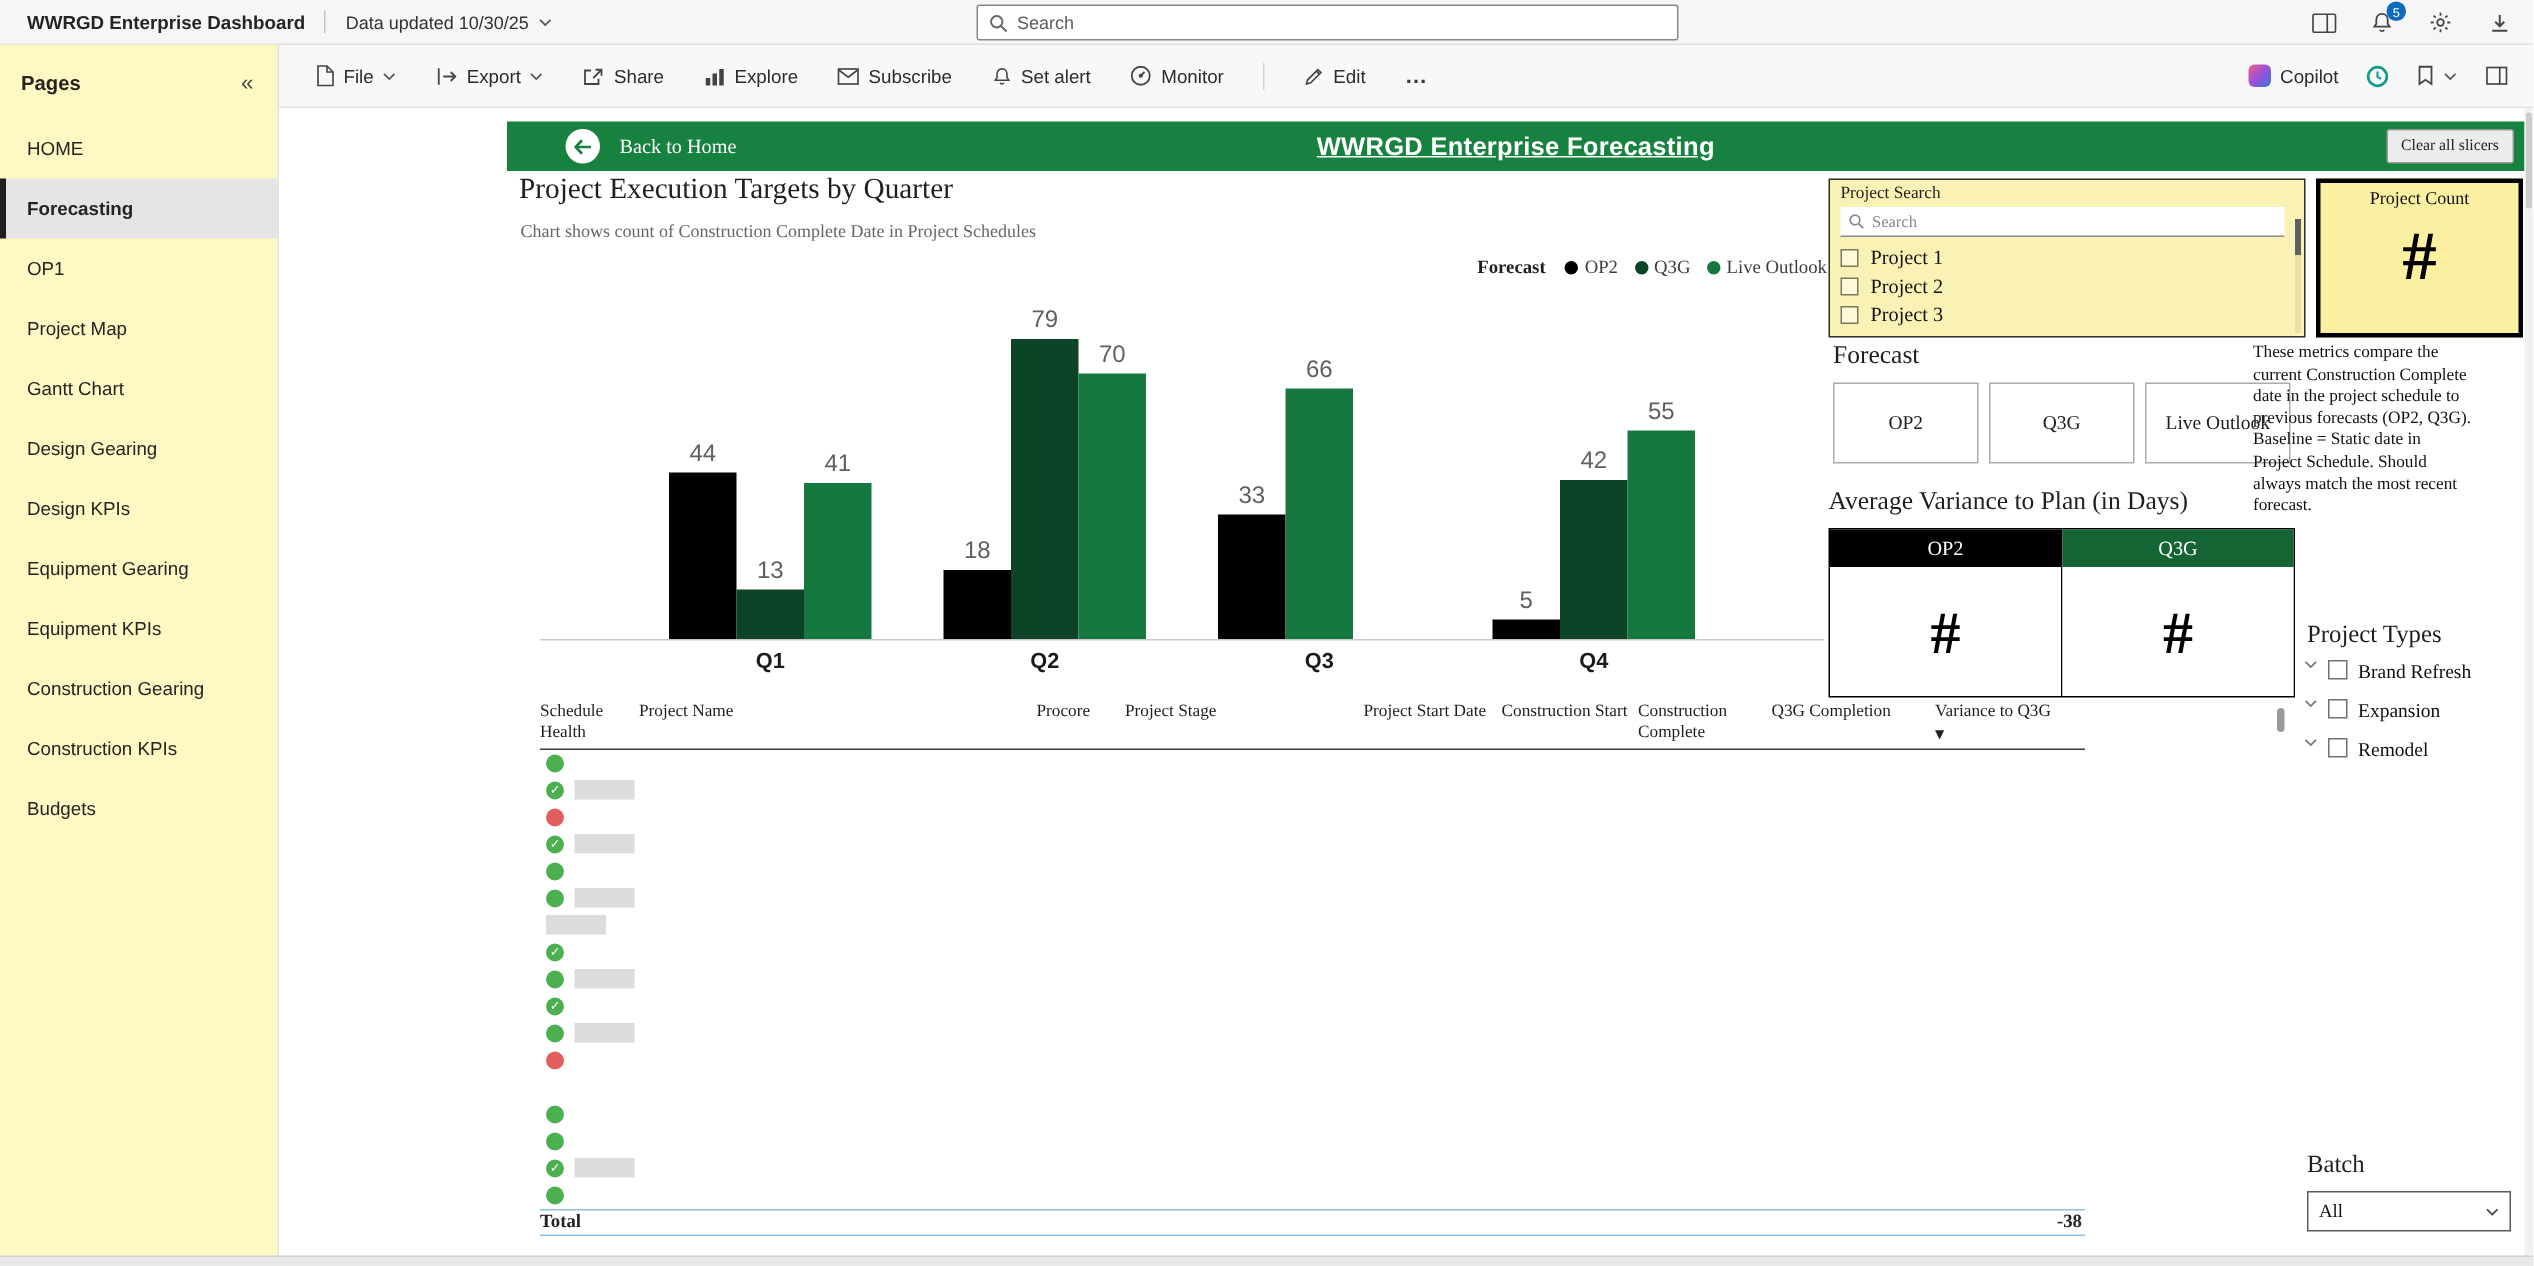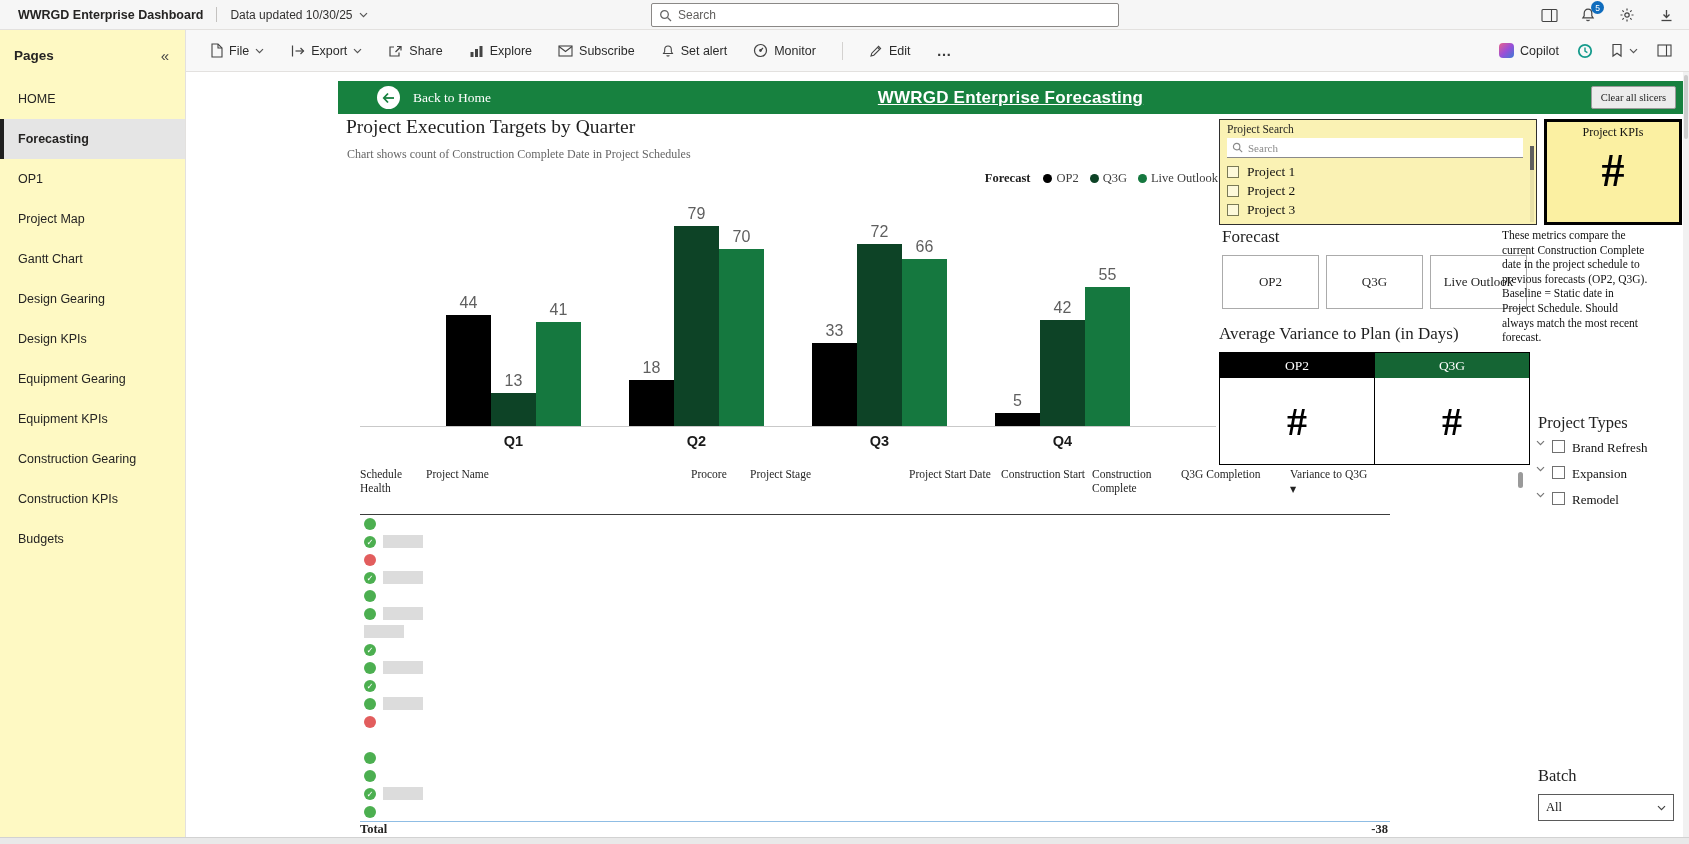--- a/index.html
+++ b/index.html
@@ -57,21 +57,21 @@
   .bar-group { width:135px; display:flex; align-items:flex-end; }
   .bar-wrap { width:45px; display:flex; flex-direction:column; align-items:center; justify-content:flex-end; }
   .bar-label { font-size:16px; color:#5f5f5f; margin-bottom:3px; }
   .bar { width:45px; }
   .chart-cats { position:absolute; left:174px; top:361px; width:856px; display:flex; justify-content:center; gap:48px; }
   .chart-cat { width:135px; text-align:center; font-size:14.5px; font-weight:bold; color:#1a1a1a; }
 
   
   .ptable { position:absolute; left:174px; top:396px; width:1030px; font-family:"Liberation Serif",serif; }
   .t-grid { display:grid; grid-template-columns:66px 265px 59px 159px 92px 91px 89px 109px 100px; }
-  .thead { border-bottom:1px solid #3c3c3c; padding-bottom:18px; }
+  .thead { border-bottom:1px solid #3c3c3c; padding-bottom:3px; }
   .th { font-size:11.5px; line-height:1.2; color:#1f1f1f; padding-right:6px; }
   .sort-arrow { display:block; font-size:8px; color:#222; margin-top:3px; font-family:"DejaVu Sans",sans-serif; }
   .trow { height:18px; align-items:center; }
   .health-cell { display:flex; align-items:center; gap:7px; padding-left:4px; }
   .dot-health { width:12px; height:12px; border-radius:50%; flex:0 0 auto; display:flex; align-items:center; justify-content:center; }
   .dot-health .chk { color:#fff; font-size:8.5px; font-family:"DejaVu Sans",sans-serif; }
   .redact-bar { width:40px; height:13px; background:#dcdcdc; }
   .total-row { height:18px; border-top:1px solid #8fbde4; border-bottom:1px solid #8fbde4; align-items:center; font-weight:bold; font-size:12.5px; }
   .total-val { grid-column:9; text-align:right; padding-right:2px; }
   .table-scroll-thumb { position:absolute; left:1332px; top:400px; width:5px; height:16px; border-radius:3px; background:#9a9a9a; }
@@ -352,24 +352,20 @@
               <div class="bar-label">70</div>
               <div class="bar" style="height: 177px; background: rgb(21, 120, 63);"></div>
             </div>
           </div>
           <div class="bar-group">
             <div class="bar-wrap">
               <div class="bar-label">33</div>
               <div class="bar" style="height: 83px; background: rgb(0, 0, 0);"></div>
             </div>
             <div class="bar-wrap">
-              <div class="bar-label">72</div>
-              <div class="bar" style="height: 182px; background: rgb(13, 67, 38);"></div>
-            </div>
-            <div class="bar-wrap">
               <div class="bar-label">66</div>
               <div class="bar" style="height: 167px; background: rgb(21, 120, 63);"></div>
             </div>
           </div>
           <div class="bar-group">
             <div class="bar-wrap">
               <div class="bar-label">5</div>
               <div class="bar" style="height: 13px; background: rgb(0, 0, 0);"></div>
             </div>
             <div class="bar-wrap">
@@ -667,21 +663,21 @@
               <span class="checkbox"></span>
               <span class="lbl">Project 3</span>
             </div>
           </div>
         <div class="ps-scroll">
             <div class="ps-thumb"></div>
           </div>
       </div>
 
       <div class="proj-count">
-        <div class="pc-title">Project KPIs</div>
+        <div class="pc-title">Project Count</div>
         <div class="pc-value">#</div>
       </div>
 
       <div class="fc-title">Forecast</div>
       <div class="fc-buttons">
           <div class="fc-btn">OP2</div>
           <div class="fc-btn">Q3G</div>
           <div class="fc-btn">Live Outlook</div>
         </div>
 

